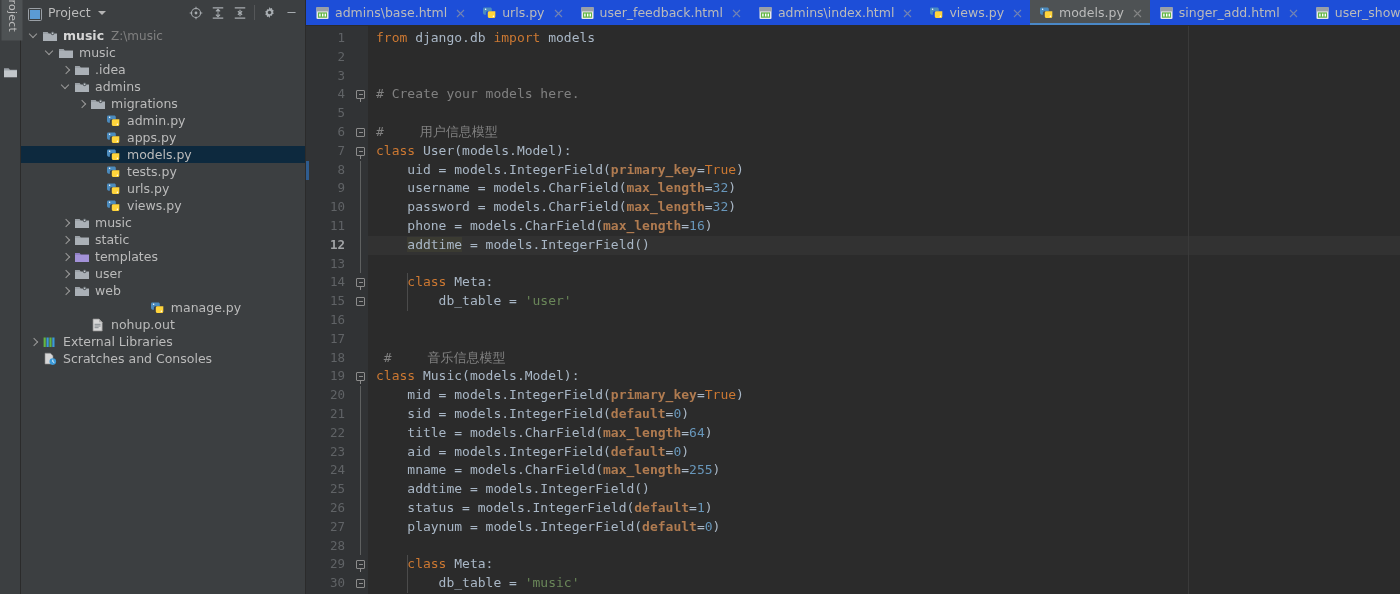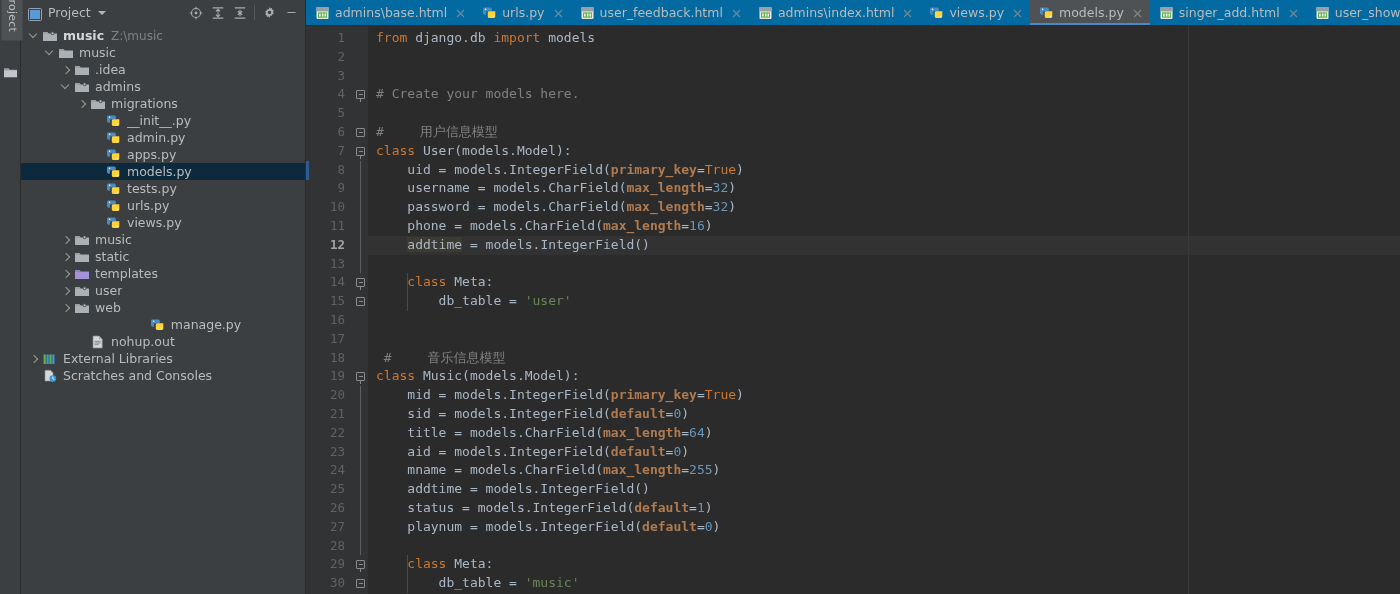--- a/index.html
+++ b/index.html
@@ -81,21 +81,21 @@
   .t-label.bold { font-weight: bold; color: #d6d6d6; }
   .t-sub { color: #808080; margin-left: 7px; font-size: 12px; }
 
   
   .editor-area {
     flex: 1 1 auto; height: 594px;
     background: #2b2b2b; display: flex; flex-direction: column;
     overflow: hidden; position: relative;
   }
   .tabbar {
-    height: 26px; flex: 0 0 26px; background: #0369a1;
+    height: 26px; flex: 0 0 26px; background: #1d4ed8;
     display: flex; align-items: stretch; overflow: hidden;
     border-bottom: 1px solid #2b2b2b;
   }
   .etab {
     display: flex; align-items: center; padding: 0 7px 0 9px;
     font-size: 12.5px; color: #bbbbbb; white-space: nowrap;
     position: relative; flex: 0 0 auto;
   }
   .etab.active { background: #4e5254; }
   .etab.active::after {
@@ -291,30 +291,20 @@
           <span class="t-label">migrations</span>
         </div>
         <div class="tree-row" style="padding-left: 72px;">
           <span class="arrow "></span>
           <span class="t-icon"><svg viewBox="0 0 16 14" width="16" height="14">
               <path d="M2 1.5h6.2c1 0 1.6.6 1.6 1.5v2.2H5.6c-1 0-1.7.7-1.7 1.6v1.9H2.6C1.7 8.7 1 7.9 1 6.6V3.2C1 2.2 1.6 1.5 2 1.5z" fill="#4b8bbe"></path>
               <circle cx="3.6" cy="3.2" r=".75" fill="#fff"></circle>
               <path d="M13.3 5.3H7.4c-1 0-1.6.6-1.6 1.5v3.4c0 1 .6 1.8 1.6 1.8h4.3c1 0 1.6-.8 1.6-1.8V6.8z" fill="#ffd43b"></path>
               <circle cx="11.4" cy="10.3" r=".75" fill="#fff"></circle>
             </svg></span>
-          <span class="t-label">__init__.py</span>
-        </div>
-        <div class="tree-row" style="padding-left: 72px;">
-          <span class="arrow "></span>
-          <span class="t-icon"><svg viewBox="0 0 16 14" width="16" height="14">
-              <path d="M2 1.5h6.2c1 0 1.6.6 1.6 1.5v2.2H5.6c-1 0-1.7.7-1.7 1.6v1.9H2.6C1.7 8.7 1 7.9 1 6.6V3.2C1 2.2 1.6 1.5 2 1.5z" fill="#4b8bbe"></path>
-              <circle cx="3.6" cy="3.2" r=".75" fill="#fff"></circle>
-              <path d="M13.3 5.3H7.4c-1 0-1.6.6-1.6 1.5v3.4c0 1 .6 1.8 1.6 1.8h4.3c1 0 1.6-.8 1.6-1.8V6.8z" fill="#ffd43b"></path>
-              <circle cx="11.4" cy="10.3" r=".75" fill="#fff"></circle>
-            </svg></span>
           <span class="t-label">admin.py</span>
         </div>
         <div class="tree-row" style="padding-left: 72px;">
           <span class="arrow "></span>
           <span class="t-icon"><svg viewBox="0 0 16 14" width="16" height="14">
               <path d="M2 1.5h6.2c1 0 1.6.6 1.6 1.5v2.2H5.6c-1 0-1.7.7-1.7 1.6v1.9H2.6C1.7 8.7 1 7.9 1 6.6V3.2C1 2.2 1.6 1.5 2 1.5z" fill="#4b8bbe"></path>
               <circle cx="3.6" cy="3.2" r=".75" fill="#fff"></circle>
               <path d="M13.3 5.3H7.4c-1 0-1.6.6-1.6 1.5v3.4c0 1 .6 1.8 1.6 1.8h4.3c1 0 1.6-.8 1.6-1.8V6.8z" fill="#ffd43b"></path>
               <circle cx="11.4" cy="10.3" r=".75" fill="#fff"></circle>
             </svg></span>

